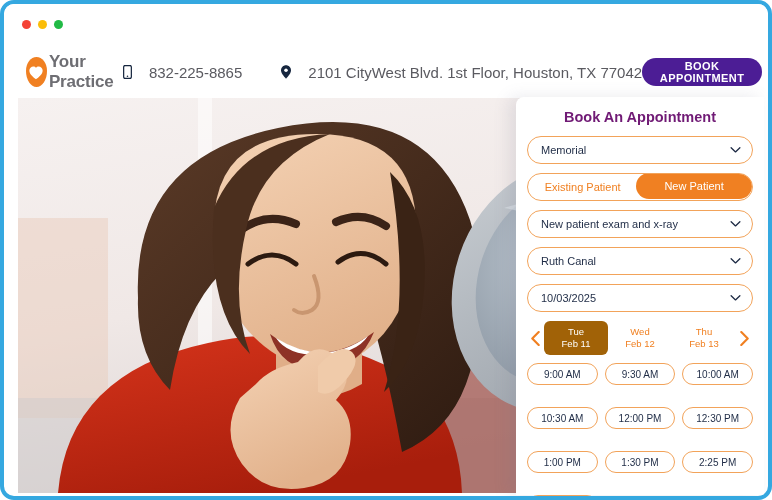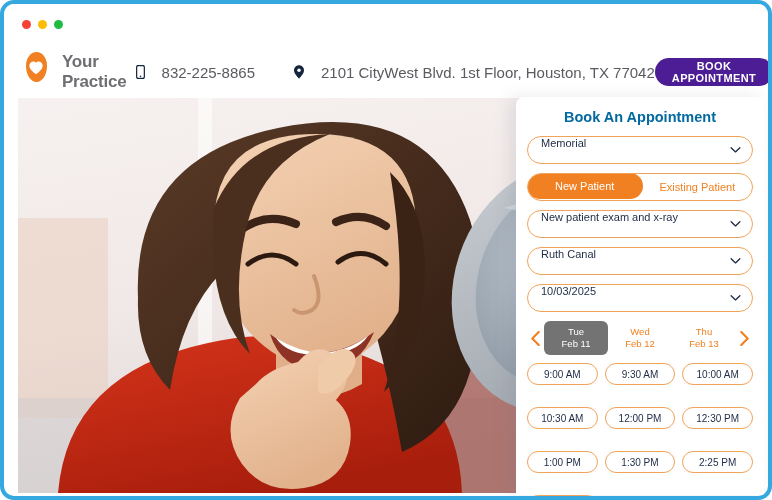--- a/index.html
+++ b/index.html
@@ -46,21 +46,21 @@
     left: 14px; top: 42px;
     width: 744px; height: 52px;
     background: #ffffff;
     border-top-left-radius: 8px;
     border-top-right-radius: 8px;
     display: flex;
     align-items: center;
     z-index: 6;
   }
 
-  #brand { display: flex; gap: 15px; margin-left: 8px; }
+  #brand { display: flex; align-items: center; gap: 2px; margin-left: 8px; }
   #logo-mark {
     width: 30px; height: 30px;
     border-radius: 50% 50% 50% 50% / 46% 46% 54% 54%;
     background: #F08022;
     display: flex; align-items: center; justify-content: center;
   }
   #brand-name {
     font-size: 17px;
     font-weight: bold;
     color: #6E6E73;
@@ -111,32 +111,32 @@
     border-top-left-radius: 8px;
     box-shadow: -7px 0 16px rgba(120,120,140,0.16);
     z-index: 8;
     padding: 12px 11px 0 11px;
   }
 
   #panel-title {
     text-align: center;
     font-size: 14.5px;
     font-weight: bold;
-    color: #0369a1;
+    color: #701a75;
     margin-bottom: 11px;
   }
 
   .field {
     position: relative;
     height: 28px;
     border: 1.3px solid #F2A35A;
     border-radius: 14px;
     background: #ffffff;
     display: flex;
-    align-items: flex-start;
+    align-items: center;
     padding: 0 28px 0 13px;
     margin-bottom: 9px;
     cursor: pointer;
   }
   .field-value {
     font-size: 11px;
     color: #1E2B45;
     white-space: nowrap;
     overflow: hidden;
     text-overflow: ellipsis;
@@ -195,21 +195,21 @@
     display: flex;
     flex-direction: column;
     align-items: center;
     justify-content: center;
     font-size: 9.5px;
     line-height: 12px;
     color: #F08022;
     cursor: pointer;
   }
   .date-chip.active {
-    background: #737373;
+    background: #a16207;
     color: #ffffff;
   }
 
   
   #time-slots {
     display: grid;
     grid-template-columns: repeat(3, 1fr);
     gap: 22px 7px;
   }
   .slot {
@@ -369,22 +369,22 @@
       <span class="field-value">Memorial</span>
       <span class="chev">
         <svg width="11" height="7" viewBox="0 0 12 8">
             <path d="M1 1.5L6 6.2l5-4.7" fill="none" stroke="#1E2B45" stroke-width="1.5" stroke-linecap="round" stroke-linejoin="round"></path>
           </svg>
       </span>
     </div>
 
     
     <div id="patient-toggle">
+      <div class="toggle-opt">Existing Patient</div>
       <div class="toggle-opt active">New Patient</div>
-      <div class="toggle-opt">Existing Patient</div>
     </div>
 
     
     <div class="field">
       <span class="field-value">New patient exam and x-ray</span>
       <span class="chev">
         <svg width="11" height="7" viewBox="0 0 12 8">
             <path d="M1 1.5L6 6.2l5-4.7" fill="none" stroke="#1E2B45" stroke-width="1.5" stroke-linecap="round" stroke-linejoin="round"></path>
           </svg>
       </span>

